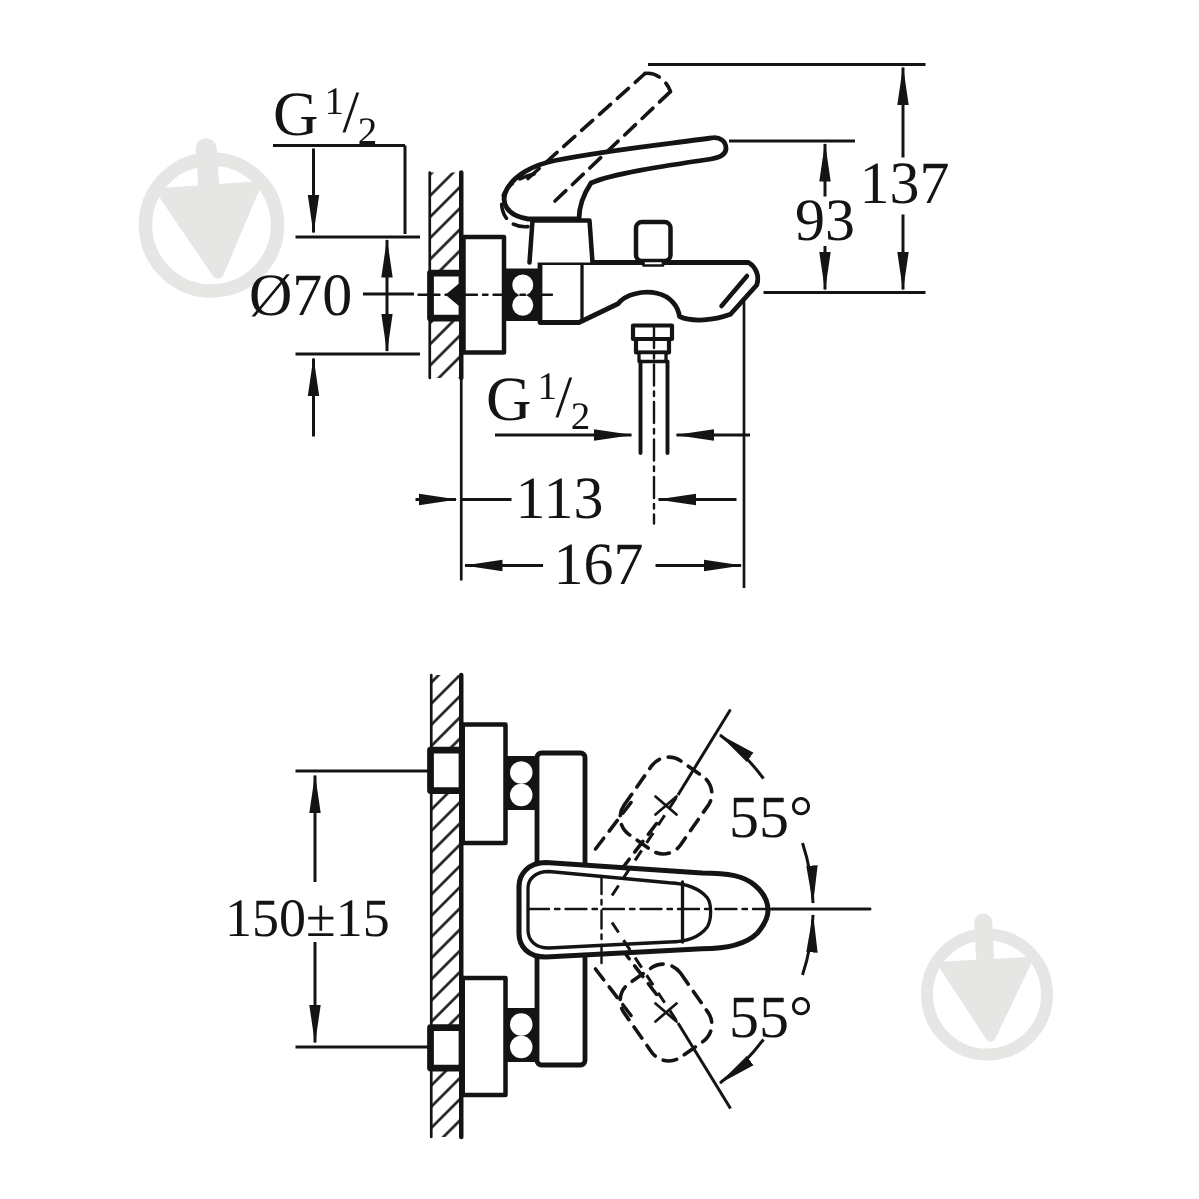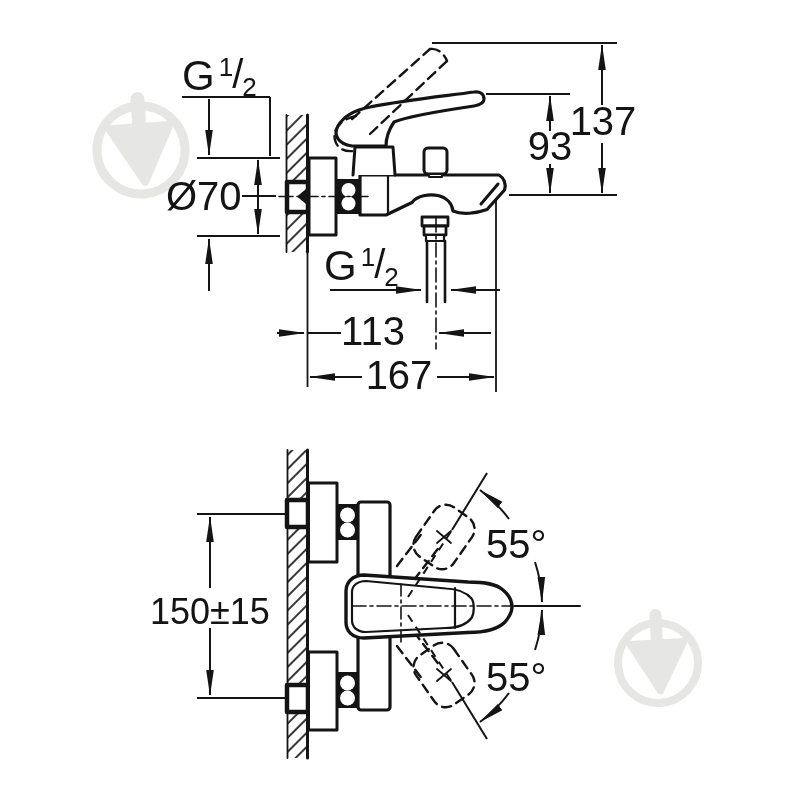--- a/index.html
+++ b/index.html
@@ -1,17 +1,17 @@
 <!DOCTYPE html>
 <html><head>
 <meta charset="utf-8">
 <style>
   html,body{margin:0;padding:0;background:#fff;}
   #canvas{position:relative;width:735px;height:799px;background:#ffffff;overflow:hidden;
-          font-family:Liberation Sans, sans-serif;}
+          font-family:Liberation Serif, serif;}
   svg{position:absolute;left:0;top:0;}
   text{fill:#141414;}
   .dim{font-size:40px;}
   .dim-sm{font-size:36px;}
   .thread-g{font-size:42px;}
   .frac{font-size:26px;}
   .frac-slash{font-size:40px;}
 </style>
 </head>
 <body>

